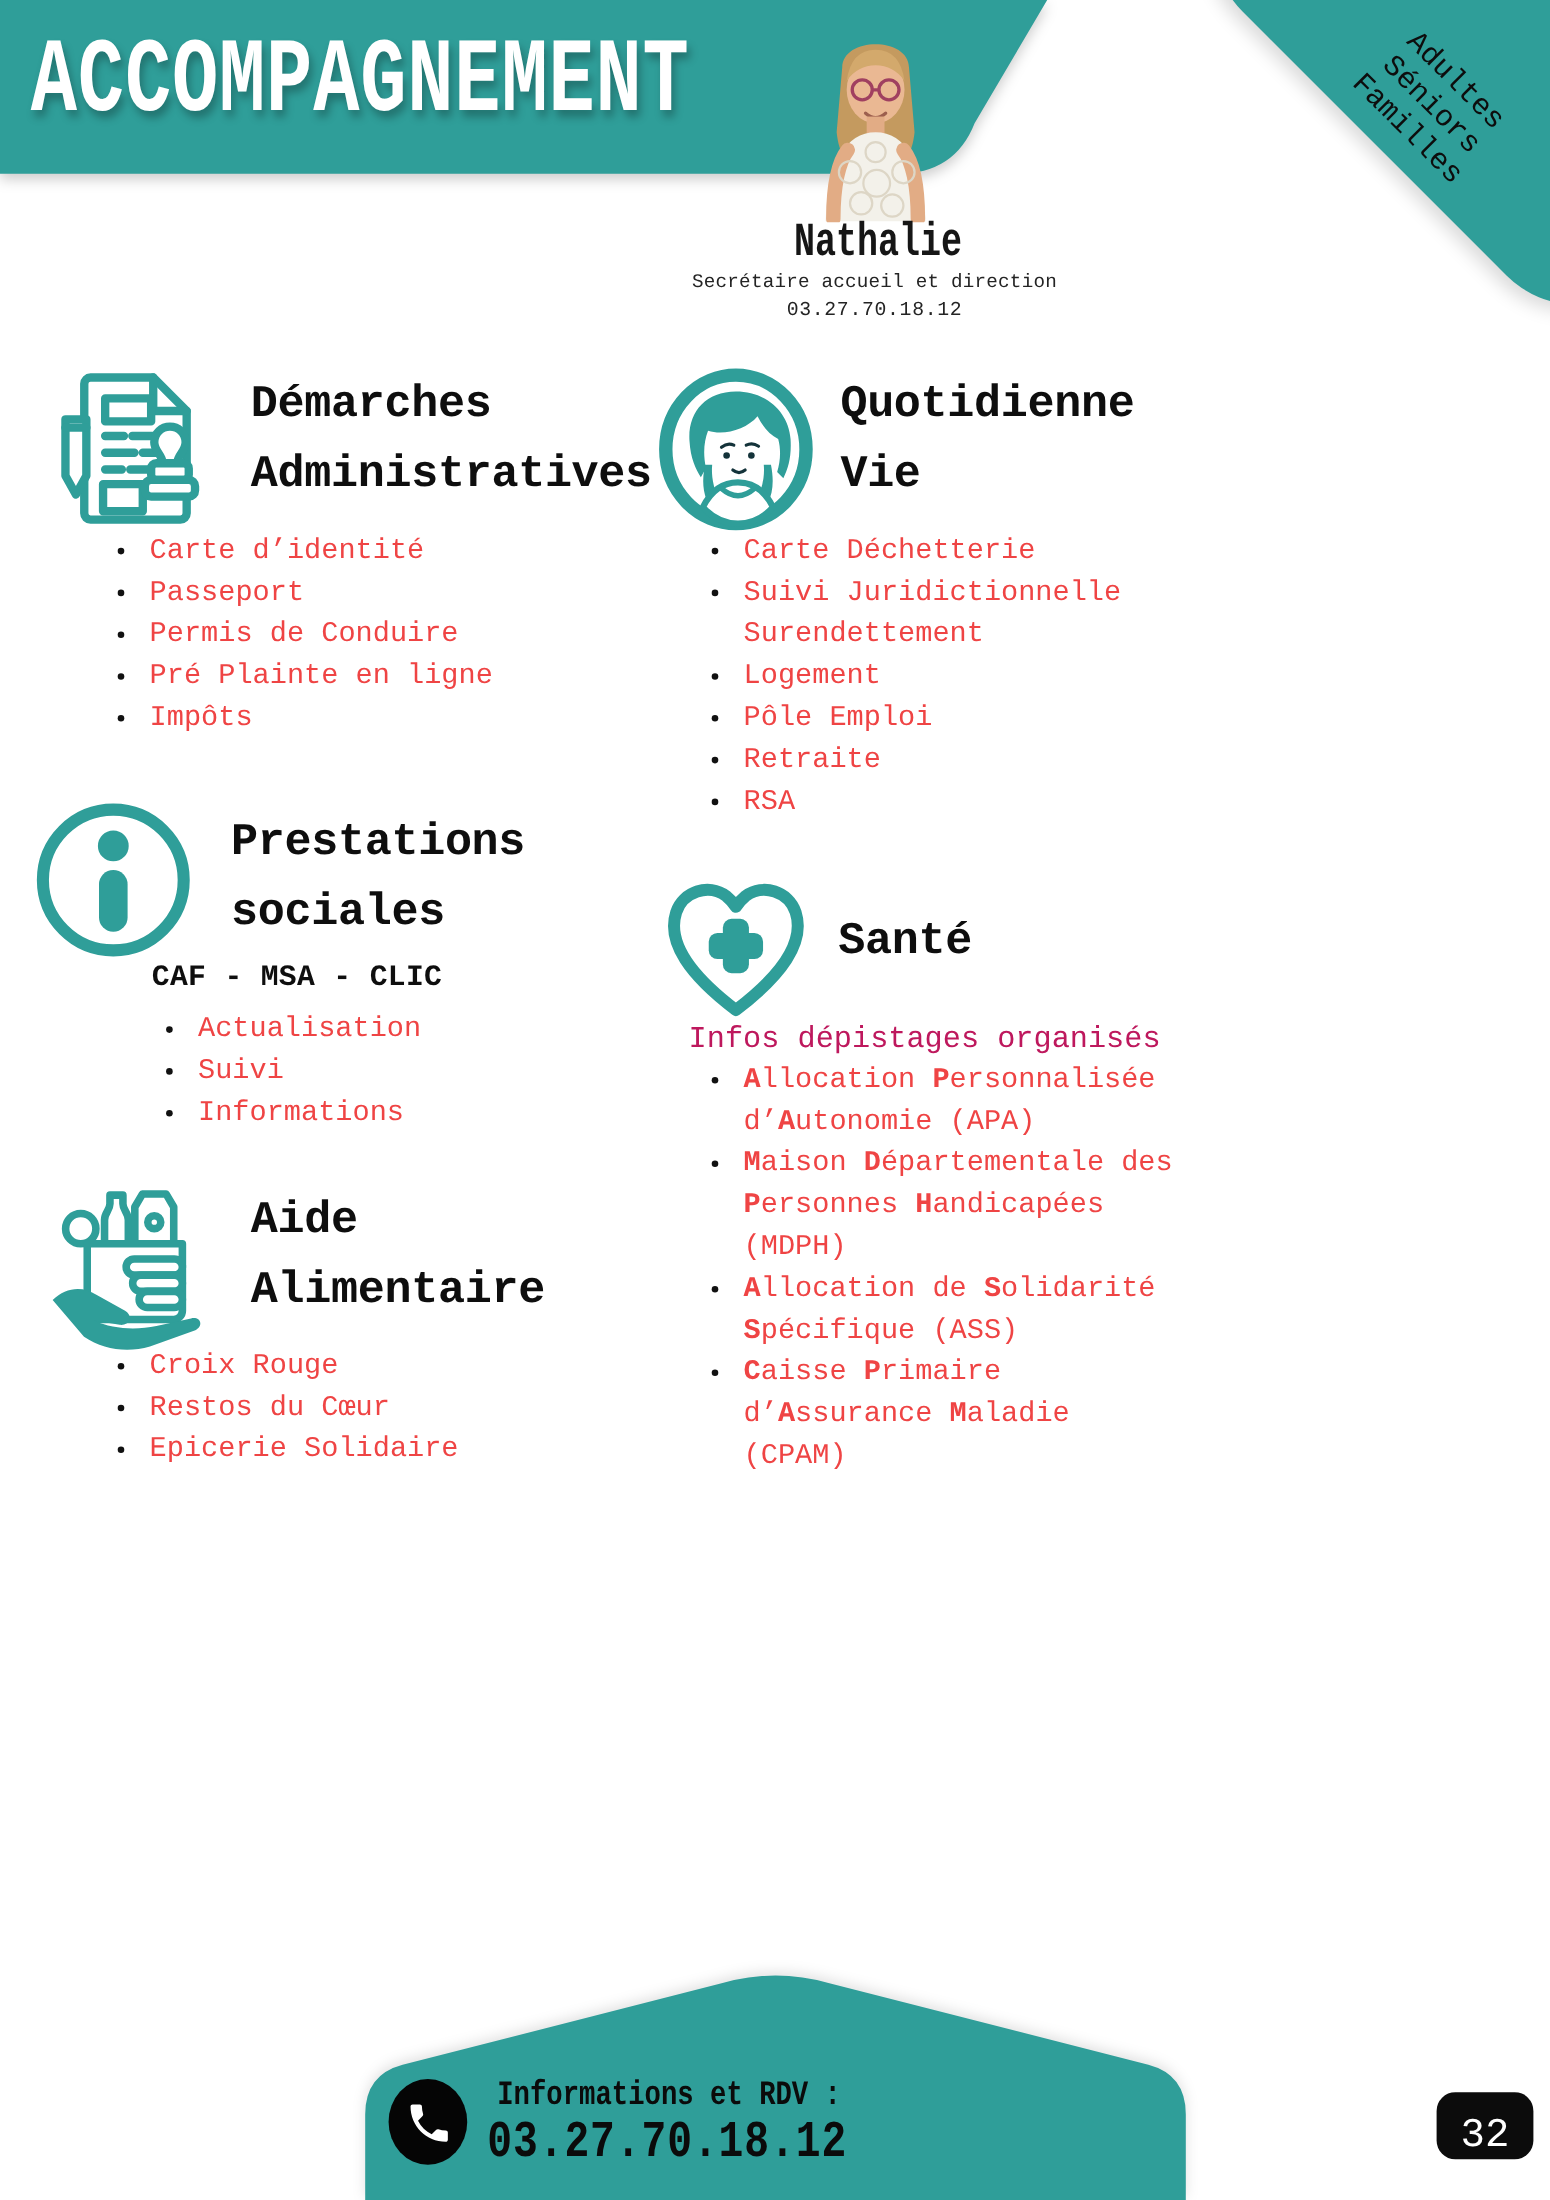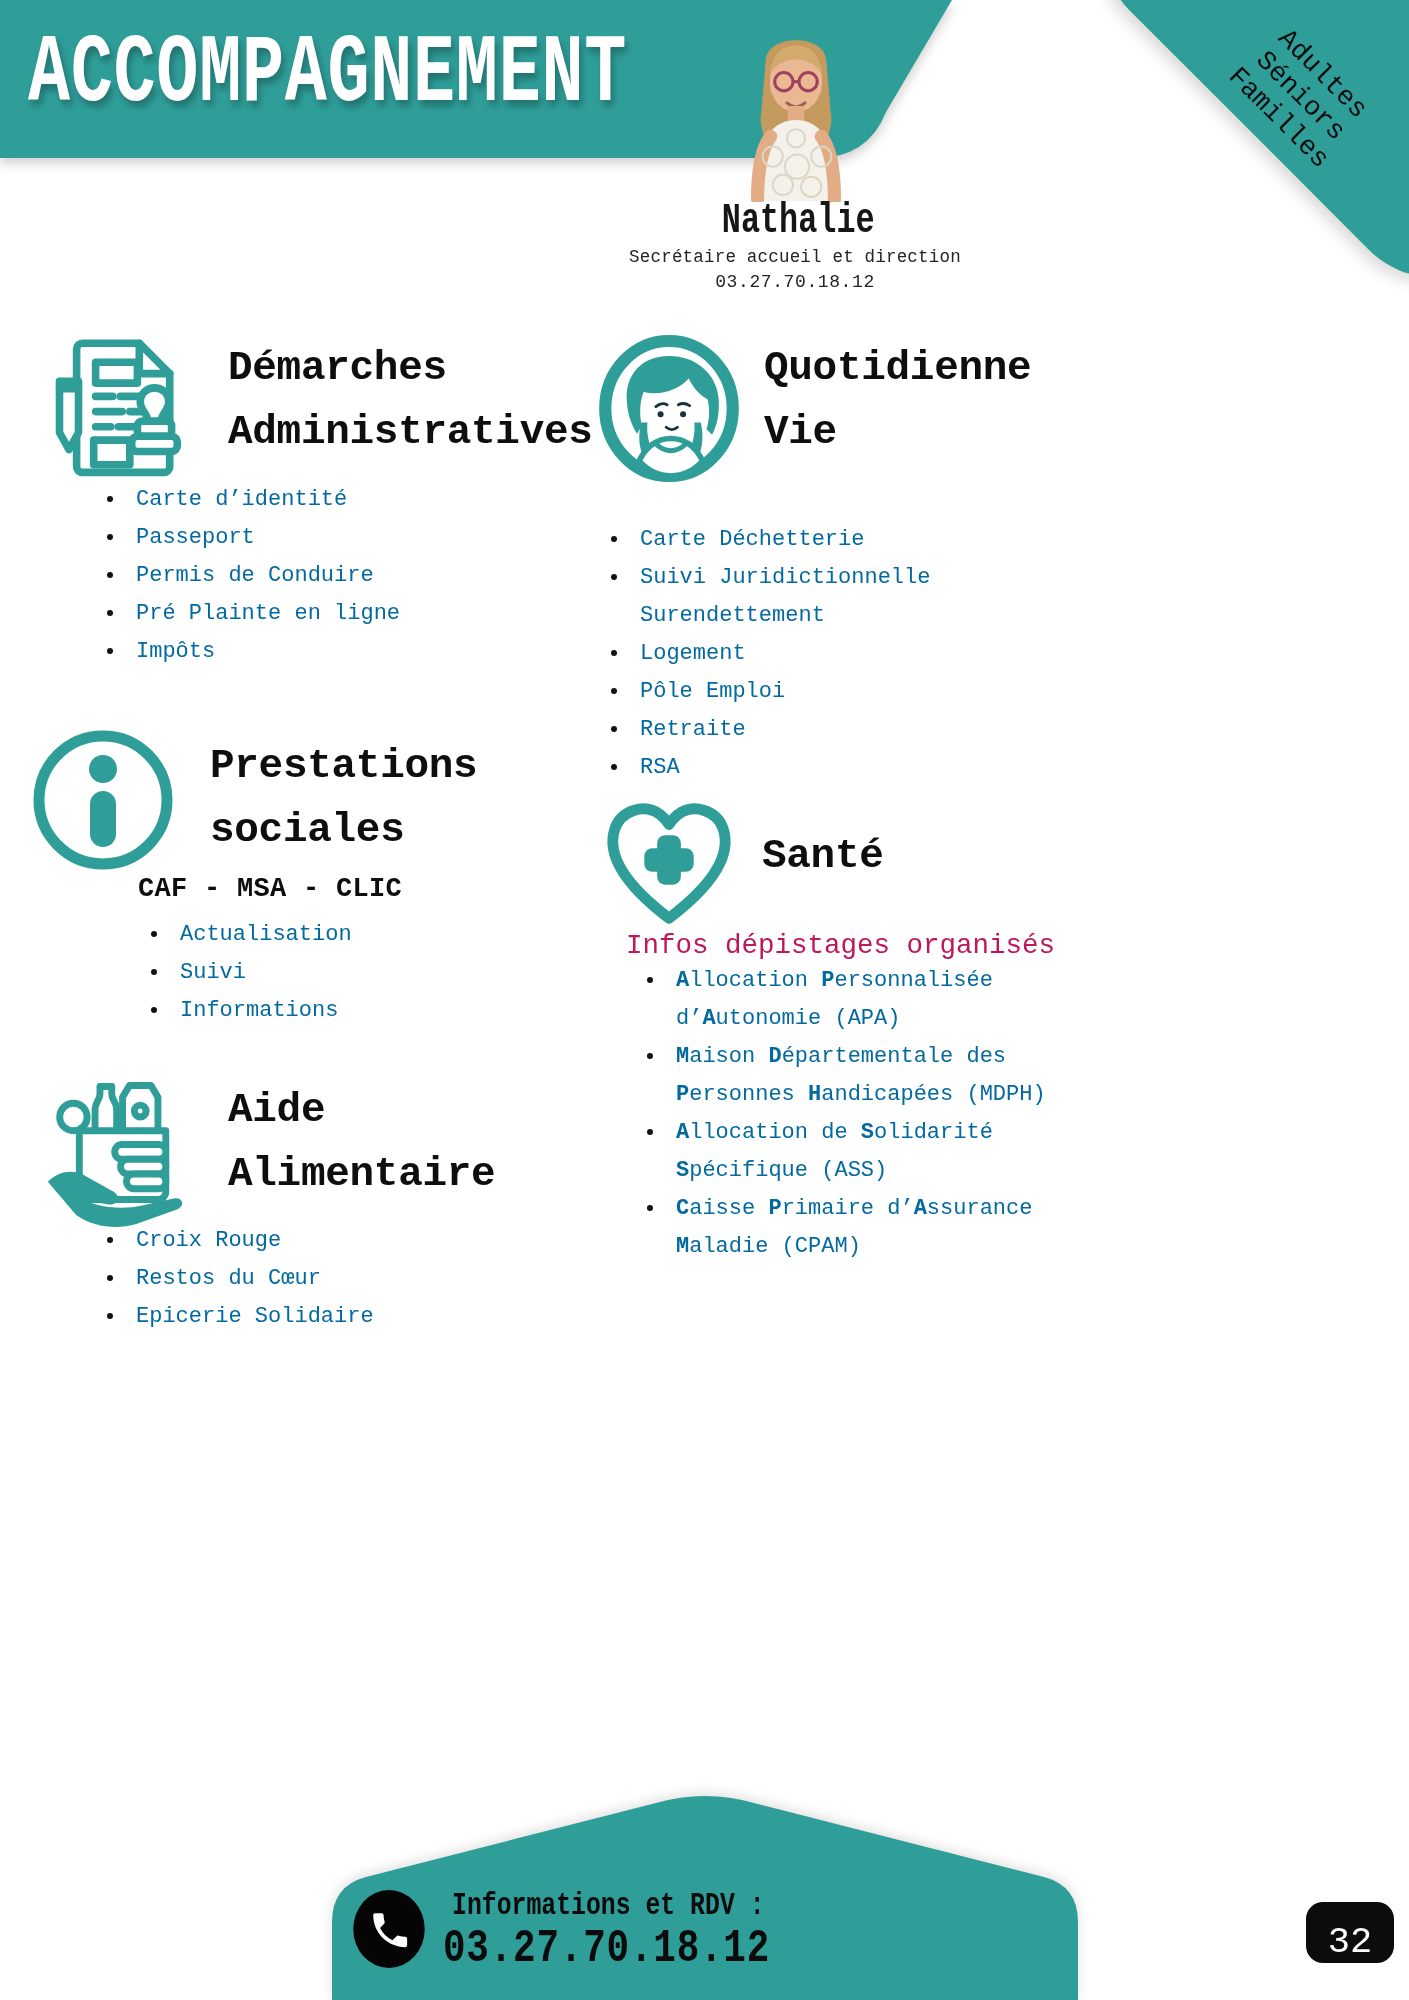--- a/index.html
+++ b/index.html
@@ -28,26 +28,26 @@
 
   
   .sec-title{font-weight:700;font-size:41px;line-height:64px;color:#0e0e0e;letter-spacing:-.3px;white-space:nowrap;}
   #demarches-title{left:228px;top:336px;}
   #vie-title{left:764px;top:336px;}
   #prestations-title{left:210px;top:734px;}
   #sante-title{left:762px;top:824px;}
   #aide-title{left:228px;top:1078px;}
 
   
-  .blist{font-size:22px;line-height:38px;color:#0369a1;margin:0;padding-left:30px;list-style:disc;}
+  .blist{font-size:26px;line-height:38px;color:#ef4444;margin:0;padding-left:30px;list-style:disc;}
   .blist li{padding-left:10px;}
   .blist li::marker{color:#111;font-size:22px;}
   .blist b{font-weight:700;}
   #demarches-list{left:96px;top:481px;width:450px;}
-  #vie-list{left:600px;top:481px;width:388px;margin-top:40px;}
+  #vie-list{left:636px;top:481px;width:388px;}
   #prestations-list{left:140px;top:916px;width:360px;}
   #sante-list{left:636px;top:962px;width:402px;}
   #aide-list{left:96px;top:1222px;width:430px;}
   #prestations-sub{left:138px;top:874px;font-size:27px;font-weight:700;letter-spacing:.3px;color:#0e0e0e;}
   #sante-intro{left:626px;top:930px;font-size:27.5px;color:#be185d;}
 
   
   #demarches-icon{left:50px;top:328px;width:152px;height:152px;}
   #vie-icon{left:594px;top:332px;width:150px;height:153px;}
   #prestations-icon{left:28px;top:724px;width:150px;height:152px;}

